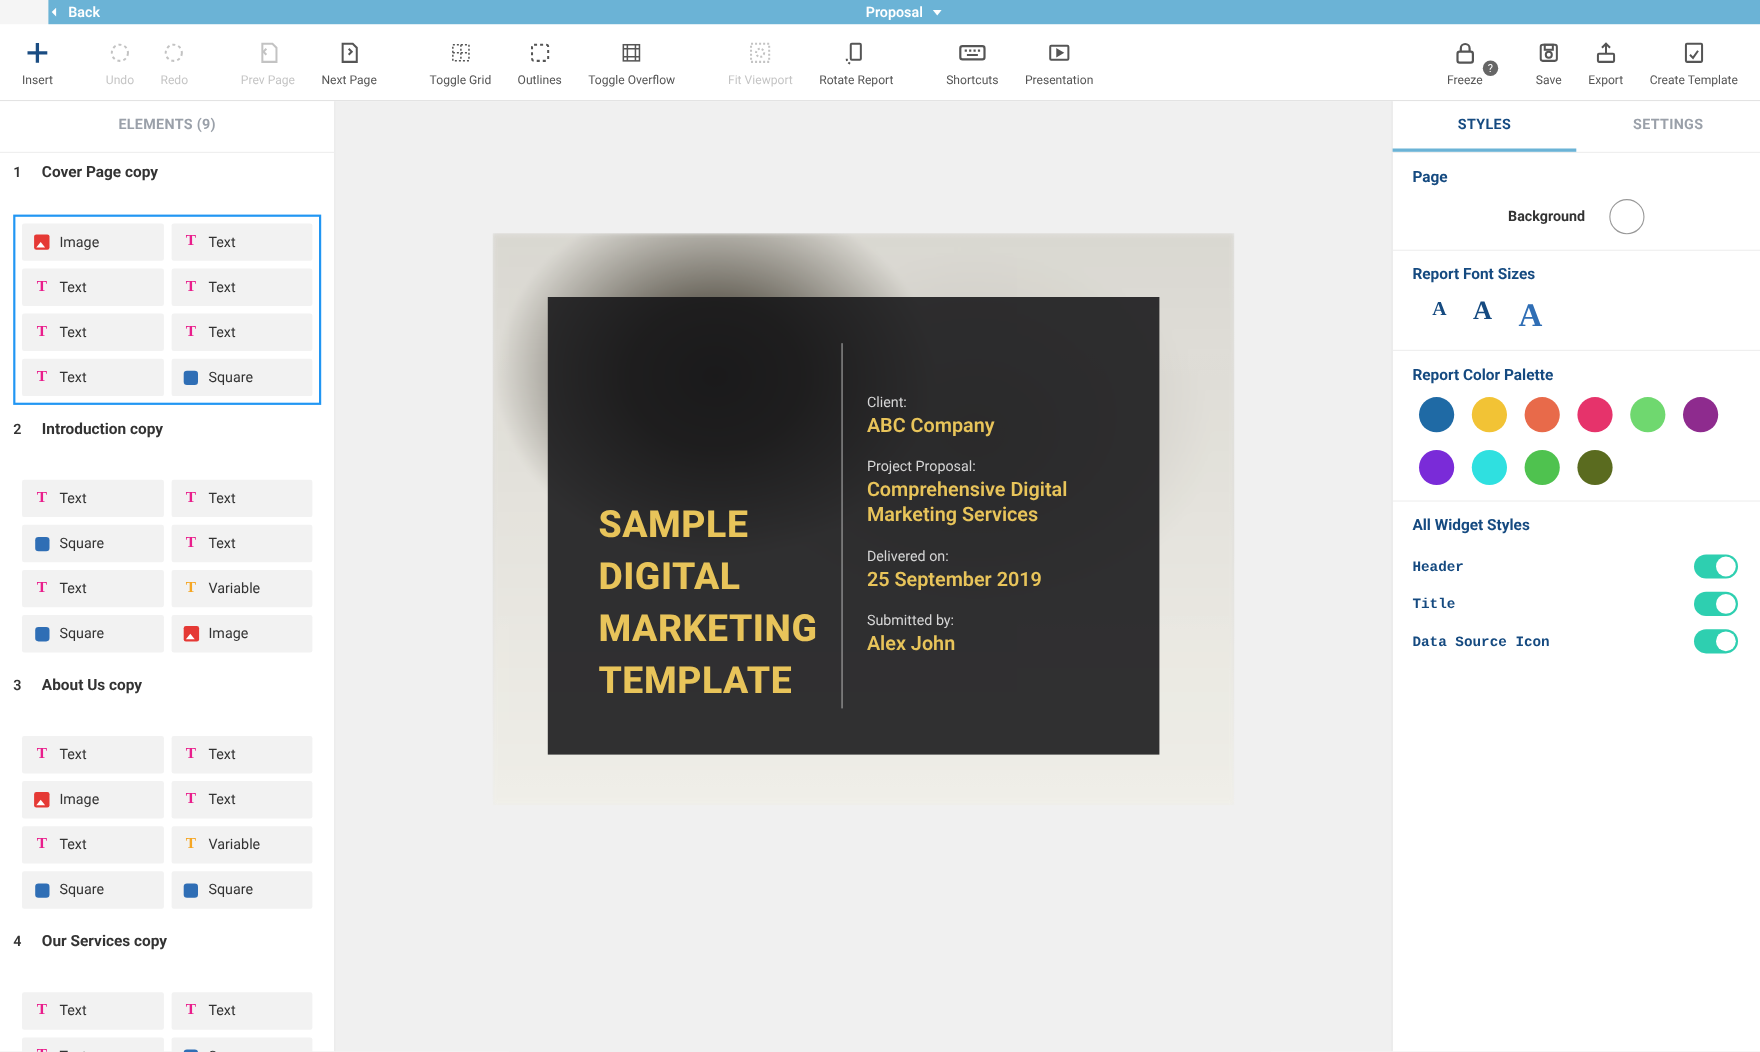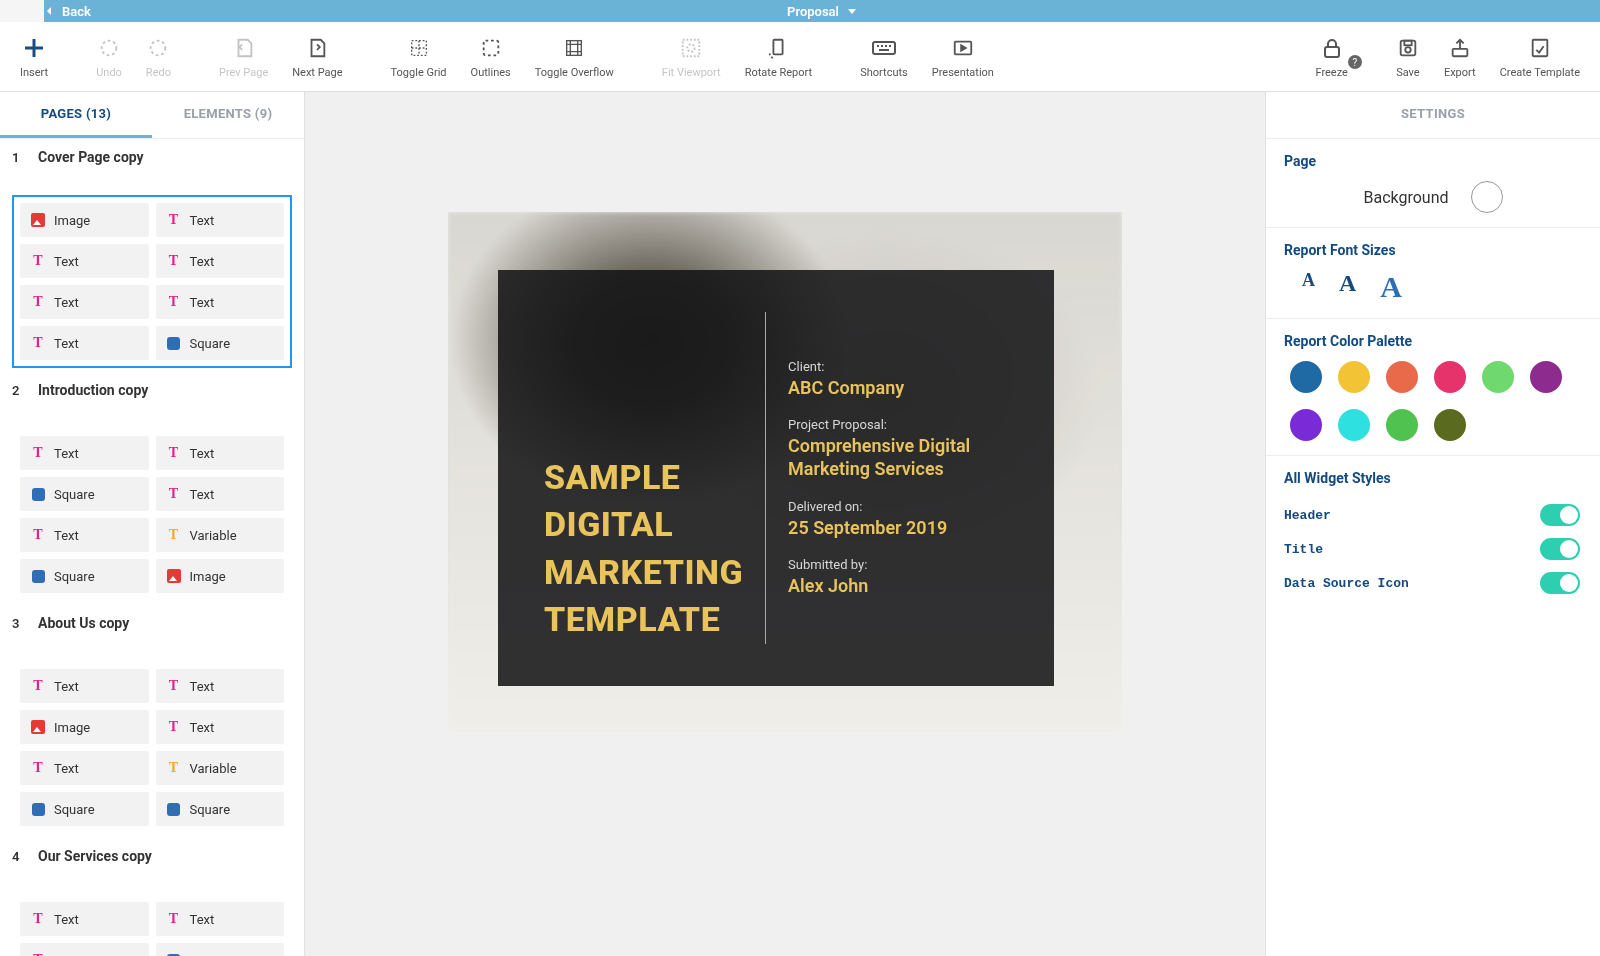--- a/index.html
+++ b/index.html
@@ -40,21 +40,21 @@
 .elem-grid { border:2px solid transparent; padding:6px; display:grid; grid-template-columns:1fr 1fr; gap:7px;margin-top:30px; }
 .elem-grid.selected { border-color:#2196f3; }
 .elem-chip { background:#f2f2f2; border-radius:2px; padding:9px 10px; display:flex; align-items:center; gap:8px; font-size:13px; color:#333; cursor:pointer; }
 .elem-chip .chip-ico { width:16px; height:16px; display:flex; align-items:center; justify-content:center; flex-shrink:0; }
 
 
 .right-scroll { overflow-y:auto; flex:1; }
 .sect { padding:14px 18px; border-bottom:1px solid #eee; }
 .sect-title { font-size:14px; font-weight:700; color:#154a80; margin-bottom:12px; }
 .bg-row { display:flex; align-items:center; gap:22px; justify-content:center; }
-.bg-label { font-size:16px; font-weight:400; color:#333; }
+.bg-label { font-size:13px; font-weight:700; color:#333; }
 .bg-swatch { width:32px; height:32px; border-radius:50%; border:1px solid #999; background:#fff; cursor:pointer; }
 .font-row { display:flex; gap:24px; padding-left:18px; }
 .font-a { font-family: Georgia, serif; font-weight:700; cursor:pointer; color:#154a80; }
 .font-a.s1 { font-size:18px; }
 .font-a.s2 { font-size:24px; }
 .font-a.s3 { font-size:30px; color:#2f6eb5; }
 .palette { display:flex; flex-wrap:wrap; gap:16px; padding-left:6px; }
 .pal-dot { width:32px; height:32px; border-radius:50%; cursor:pointer; }
 .toggle-row { display:flex; align-items:center; justify-content:space-between; padding:6px 0; }
 .toggle-row .tlabel { font-size:13px; font-weight:700; color:#154a80;font-family:Liberation Mono, monospace; }
@@ -251,21 +251,20 @@
         </svg>
       </div>
     <span class="lbl">Create Template</span>
   </div>
 </div>
 
 <div class="main">
 
   <div class="panel-left">
     <div class="tabs">
-      <div class="tab active">PAGES (13)</div>
       <div class="tab">ELEMENTS (9)</div>
     </div>
     <div class="pages-scroll" id="pages-scroll">
         <div class="page-block">
           <div class="page-head">
     <span class="page-num">1</span>
     <span class="page-title">Cover Page copy</span>
           </div>
           <div class="elem-grid selected">
             <div class="elem-chip">
@@ -455,20 +454,21 @@
               <div class="mlabel">Submitted by:</div>
               <div class="mval">Alex John</div>
             </div>
           </div>
       </div>
     </div>
   </div>
 
   <div class="panel-right">
     <div class="tabs">
+      <div class="tab active">STYLES</div>
       <div class="tab">SETTINGS</div>
     </div>
     <div class="right-scroll">
       <div class="sect">
         <div class="sect-title">Page</div>
         <div class="bg-row">
           <span class="bg-label">Background</span>
           <div class="bg-swatch"></div>
         </div>
       </div>

